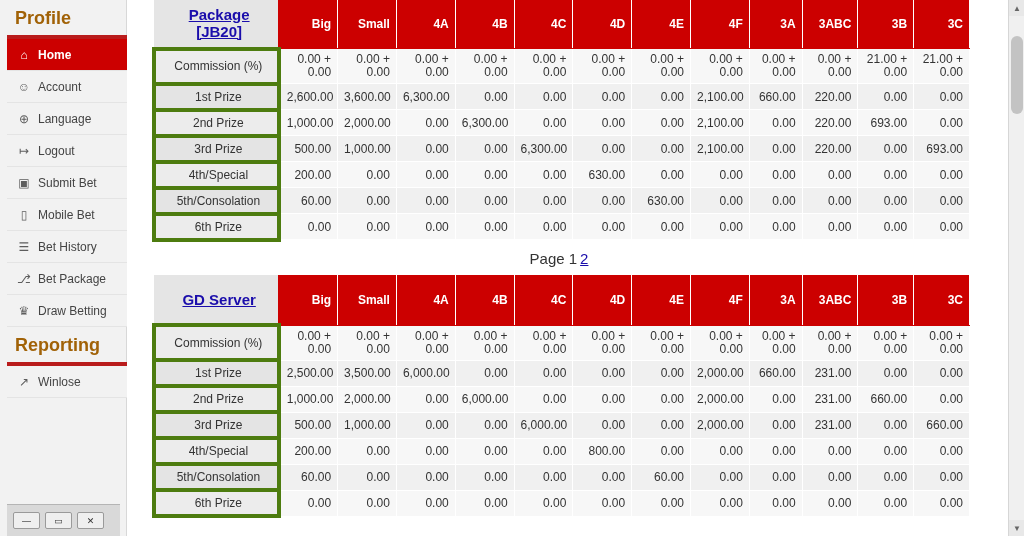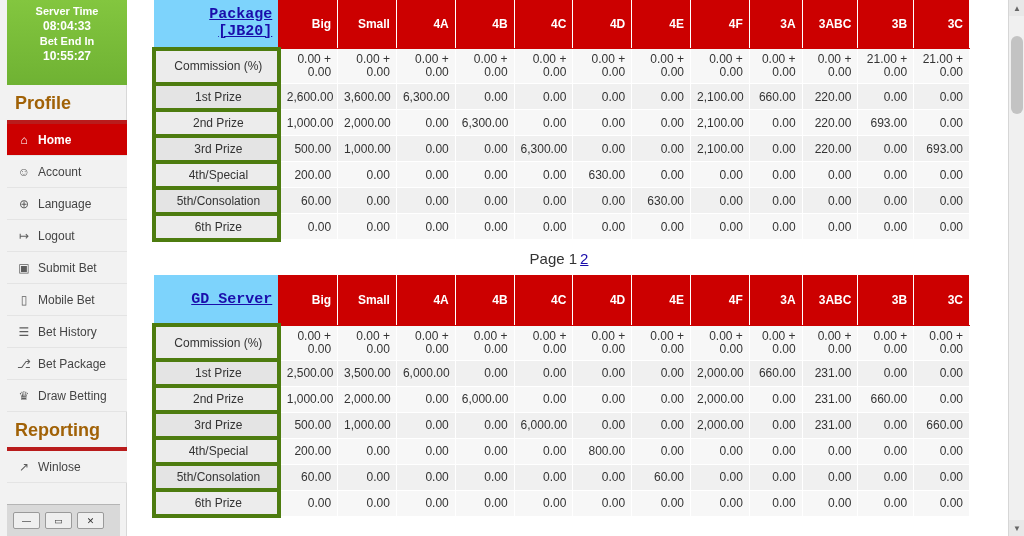--- a/index.html
+++ b/index.html
@@ -145,30 +145,29 @@
     background: #cc0000;
     color: #ffffff;
     font-weight: bold;
     text-align: right;
     height: 50px;
     vertical-align: middle;
     border: 1px solid #cc0000;
     border-right: 1px solid #ffffff;
   }
   table.pkg thead th.pkg-name {
-    background: #7dd3fc;
+    background: #e5e5e5;
     color: #1a0dab;
-    text-align: right;
+    text-align: center;
     text-decoration: underline;
     font-size: 15px;
     font-weight: bold;
     border: none;
     padding-left: 12px;
     cursor: pointer;
-    font-family: Liberation Mono, monospace;
   }
   table.pkg tbody th.rowlbl {
     background: #ececec;
     color: #333;
     font-weight: normal;
     text-align: center;
     padding-left: 10px;
     border: 4px solid #4d7c0f;
     font-size: 12px;
   }
@@ -225,26 +224,20 @@
 </style>
 </head>
 <body>
 
 <div class="app">
 
   <div class="gutter"></div>
 
   <div class="sidebar">
     <div class="sidebar-inner">
-      <div class="server-box">
-        <div class="lbl">Server Time</div>
-        <div class="val">08:04:33</div>
-        <div class="lbl">Bet End In</div>
-        <div class="val">10:55:27</div>
-      </div>
       <div id="menu-root">
           <div class="sec-title">Profile</div>
           <div class="menu-item active">
             <span class="ico">⌂</span>
             <span>Home</span>
           </div>
           <div class="menu-item">
             <span class="ico">☺</span>
             <span>Account</span>
           </div>

